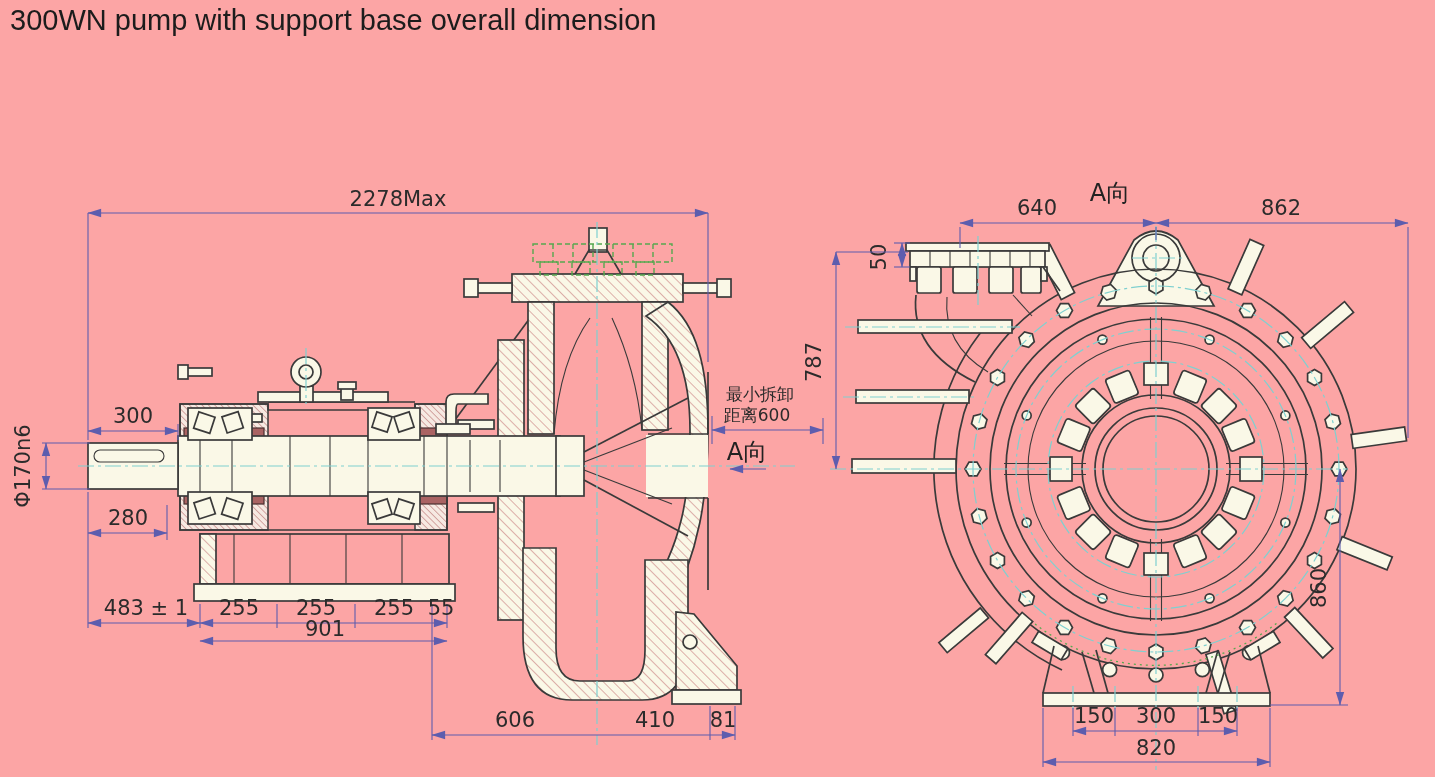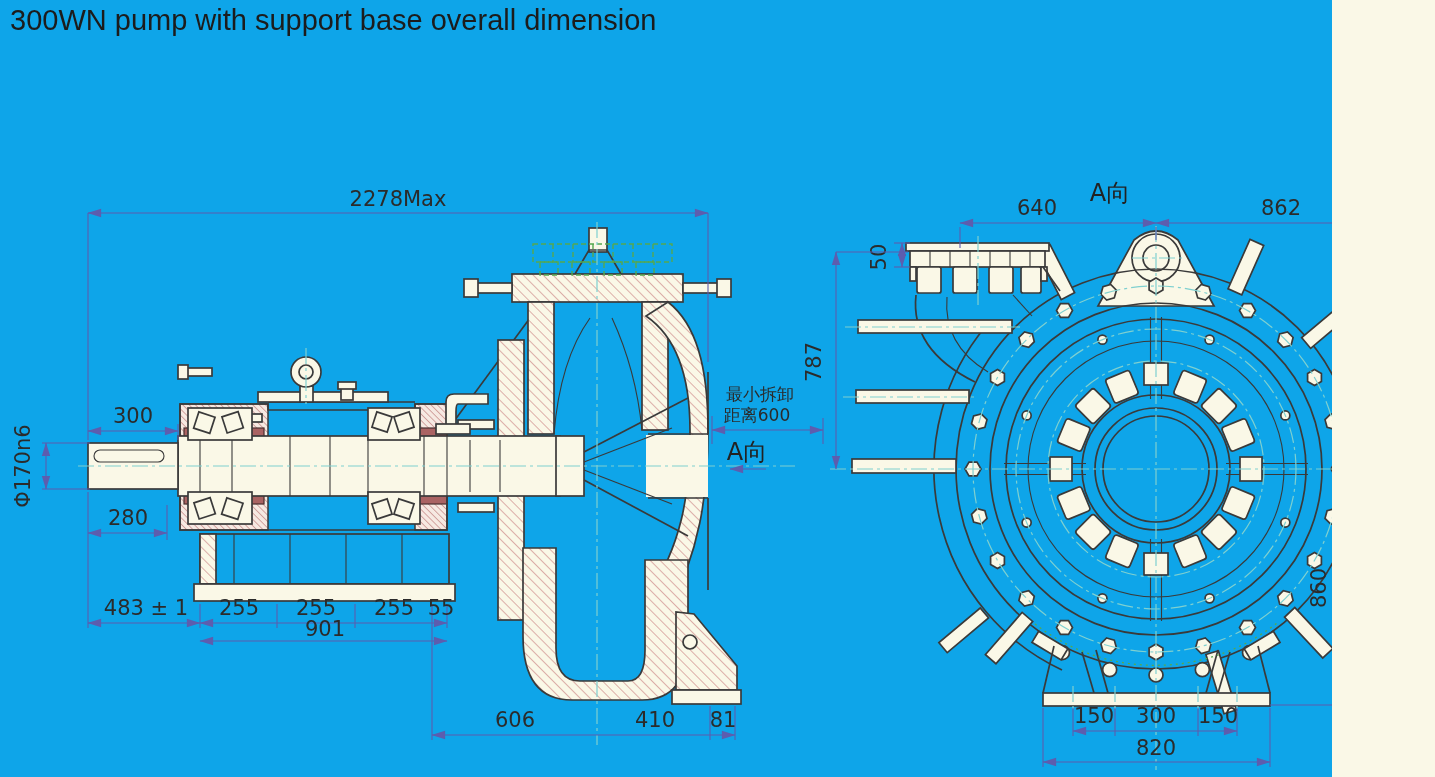--- a/index.html
+++ b/index.html
@@ -1,16 +1,16 @@
 <!DOCTYPE html>
 <html><head>
 <meta charset="utf-8">
 <style>
   html,body{margin:0;padding:0;background:#faf8e7;}
-  .page{position:relative;width:1332px;height:777px;background:#0ea5e9;overflow:hidden;
+  .page{position:relative;width:1435px;height:777px;background:#fca5a5;overflow:hidden;
         font-family:"Liberation Sans","DejaVu Sans",sans-serif;text-align:right;}
   .title{position:absolute;left:10px;top:4px;font-size:29px;color:#1c1c1c;letter-spacing:0px;}
   svg{position:absolute;left:0;top:0;}
   .ol{fill:none;stroke:#3a3a3a;stroke-width:1.7;}
   .olf{fill:#faf8e7;stroke:#3a3a3a;stroke-width:1.7;}
   .tl{fill:none;stroke:#3a3a3a;stroke-width:1.1;}
   .h{fill:url(#h1);stroke:#3a3a3a;stroke-width:1.7;}
   .hd{fill:url(#h2);stroke:#3a3a3a;stroke-width:1.5;}
   .mr{fill:#aa6363;stroke:#4a3030;stroke-width:1.2;}
   .bg{fill:#faf8e7;stroke:none;}

